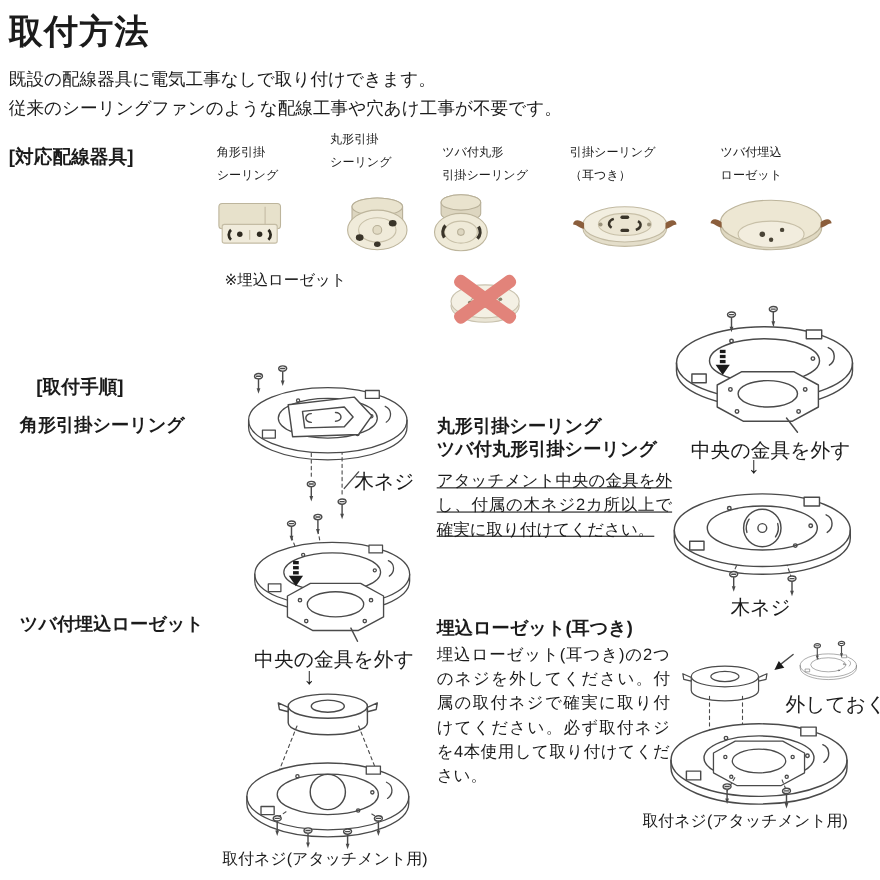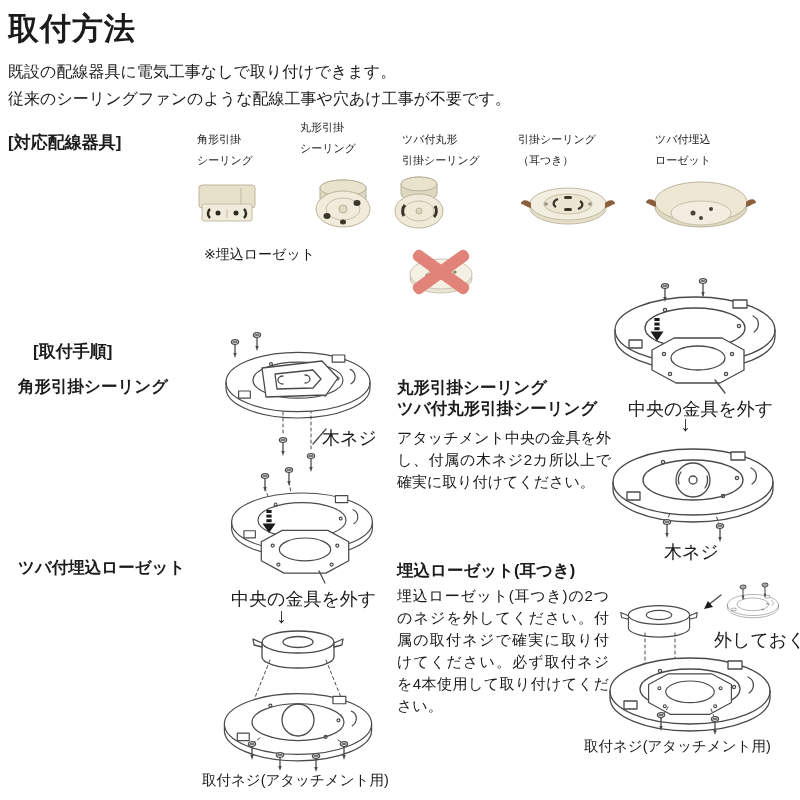--- a/index.html
+++ b/index.html
@@ -188,21 +188,21 @@
     <use href="#barr" transform="translate(64,40)"></use>
     <use href="#bracket" transform="translate(105,68)"></use>
     <use href="#scr" transform="translate(72,8)"></use>
     <use href="#scr" transform="translate(110,3)"></use>
     <line x1="122" y1="102" x2="132" y2="115" class="st"></line>
   </svg>
   <div class="abs sh" style="left:397px;top:377px;text-align:center;">丸形引掛シーリング</div>
   <div class="abs sh" style="left:397px;top:398px;">ツバ付丸形引掛シーリング</div>
   <div class="abs dlab" style="left:628px;top:397px;">中央の金具を外す</div>
   <div class="abs darr" style="left:680px;top:413px;">↓</div>
-  <div class="abs sp" style="left:397px;top:427px;width:214px;">アタッチメント中央の金具を外し、付属の木ネジ2カ所以上で確実に取り付けてください。</div>
+  <div class="abs sp" style="left:397px;top:427px;width:214px;text-decoration:underline;">アタッチメント中央の金具を外し、付属の木ネジ2カ所以上で確実に取り付けてください。</div>
   <svg class="abs" style="left:593px;top:438px;" width="200" height="100">
     <line x1="84" y1="60" x2="74" y2="82" class="st dash"></line>
     <line x1="118" y1="62" x2="126" y2="86" class="st dash"></line>
     <use href="#plate" transform="translate(100,44)"></use>
     <circle cx="100" cy="42" r="17" class="st"></circle>
     <path d="M88,34 a14,14 0 0 0 -2,12" class="st"></path>
     <path d="M112,50 a14,14 0 0 0 2,-12" class="st"></path>
     <circle cx="100" cy="42" r="4" class="st"></circle>
     <use href="#scr" transform="translate(74,84)"></use>
     <use href="#scr" transform="translate(127,88)"></use>

